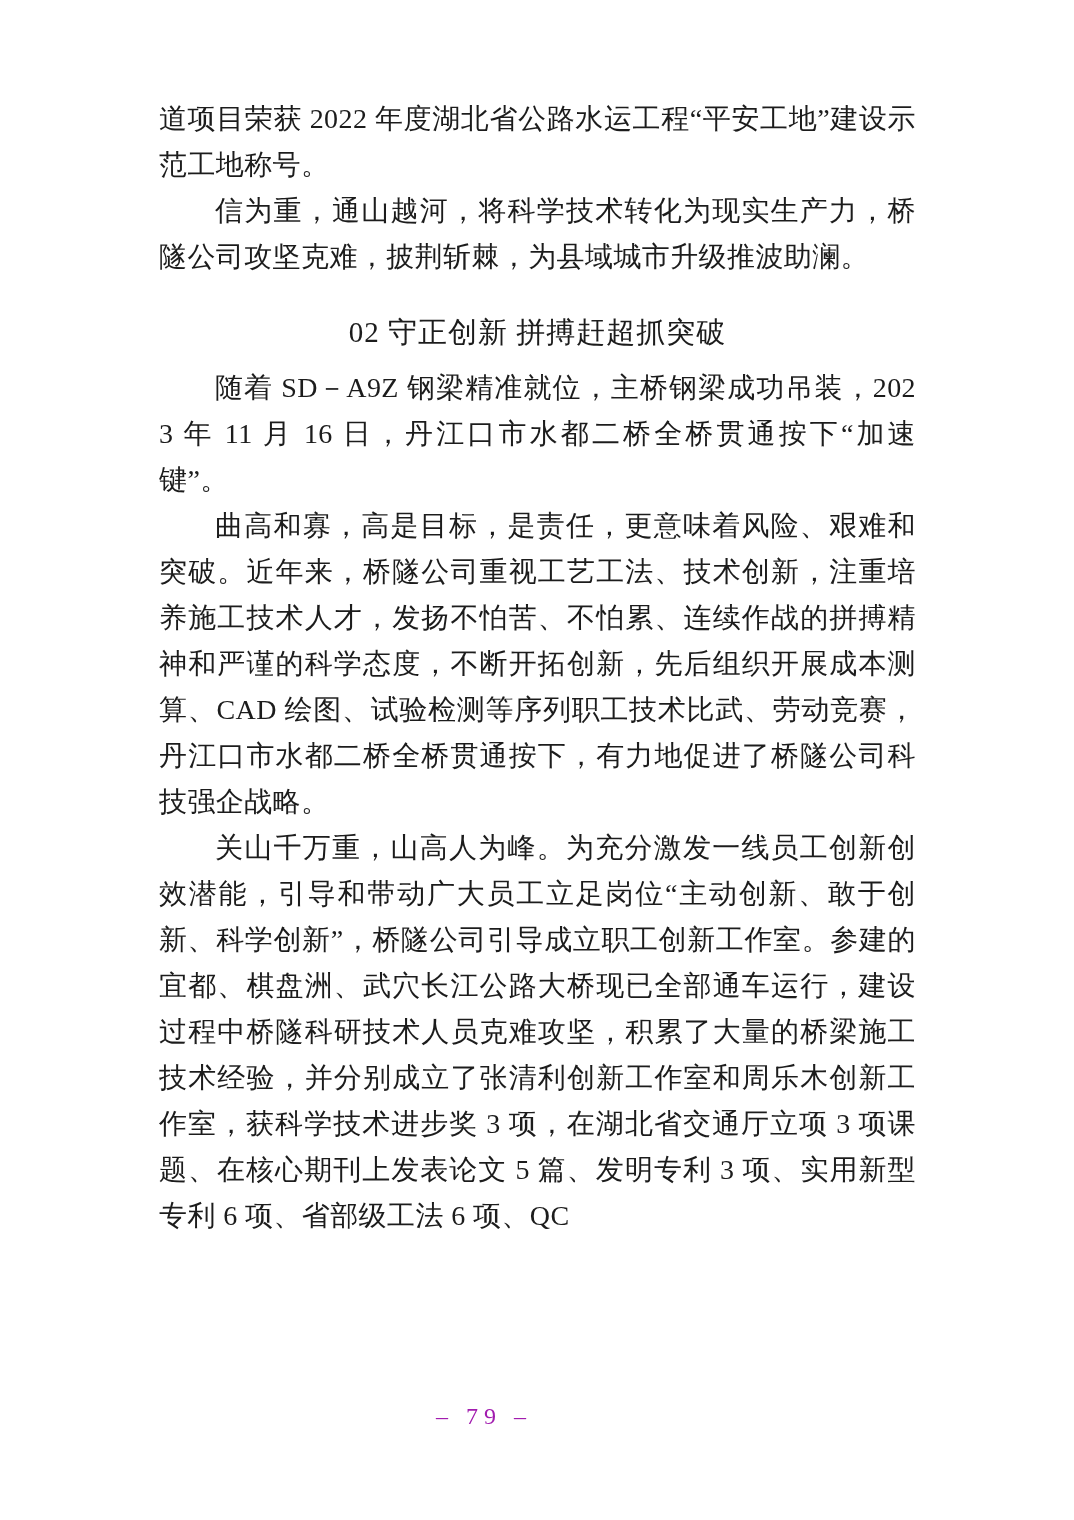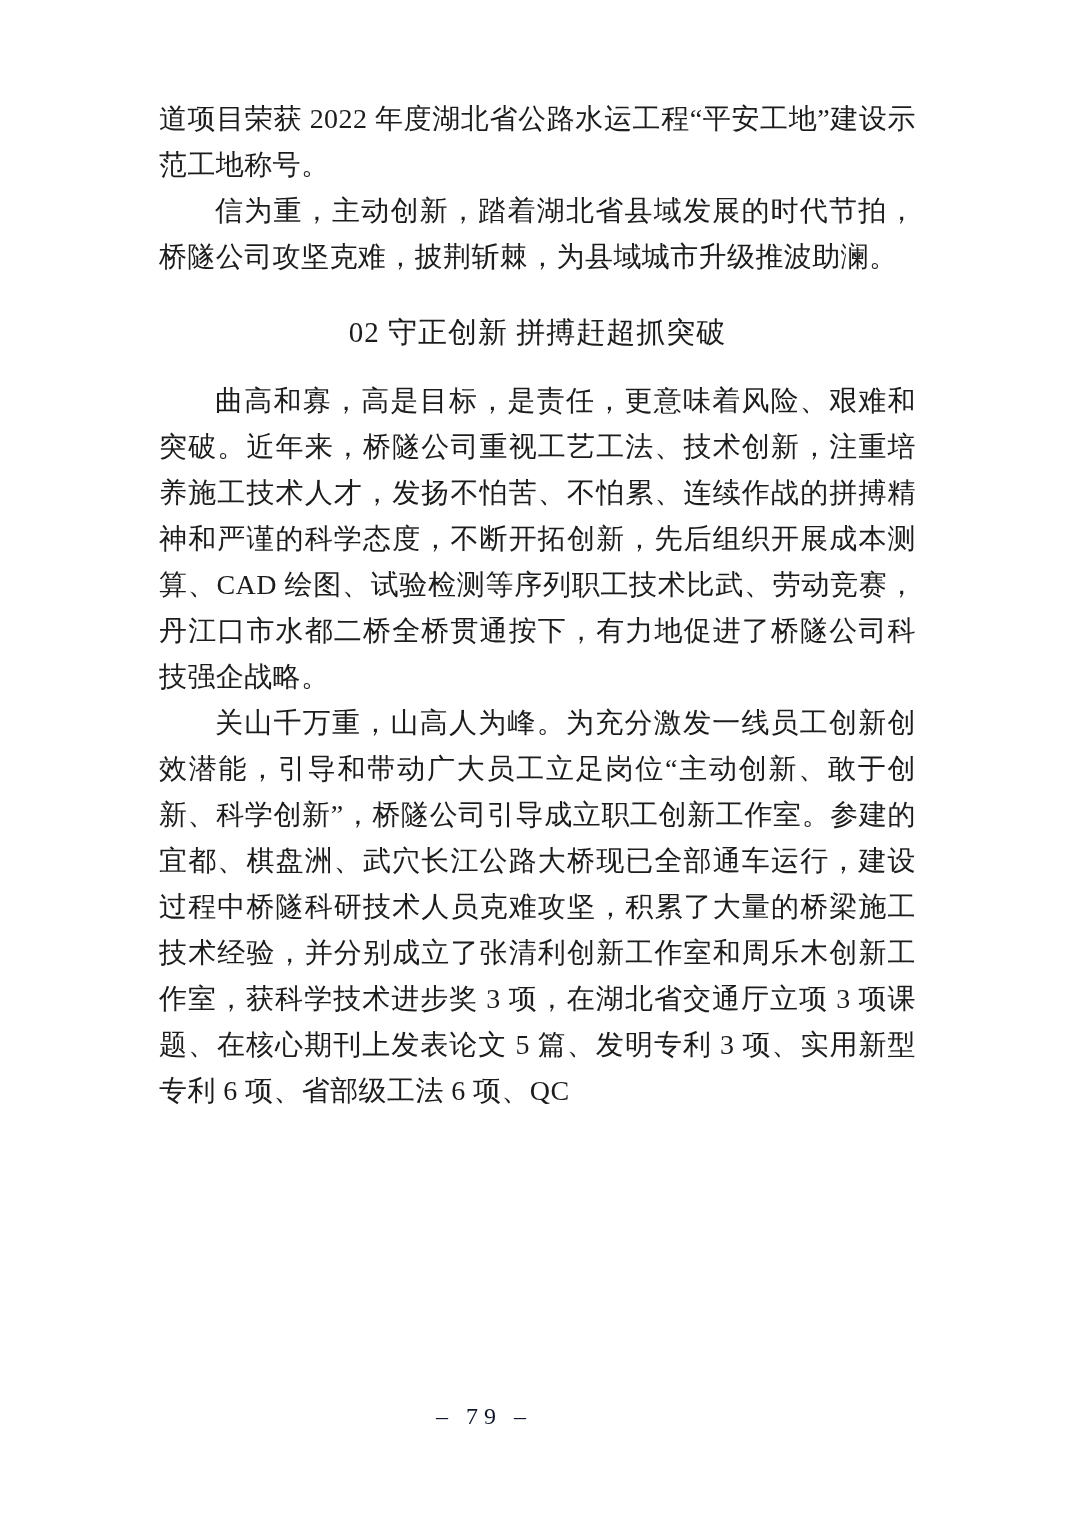--- a/index.html
+++ b/index.html
@@ -28,44 +28,45 @@
     line-height: 46px;
     text-align: justify;
     text-justify: inter-ideograph;
     letter-spacing: 0.4px;
     word-break: break-all;
   }
   .para.indent {
     text-indent: 2em;
   }
   .heading {
-    margin: 28px 0 22px 0;
+    margin: 28px 0 9px 0;
     font-size: 29px;
     line-height: 48px;
     text-align: center;
     font-weight: normal;
     letter-spacing: 1px;
   }
   .footer {
     position: absolute;
     left: 0;
     right: 8px;
     top: 1400px;
     text-align: center;
     font-size: 24px;
     line-height: 32px;
     letter-spacing: 6px;
-    color: #0f172a;
+    color: #a21caf;
   }
 </style>
 </head>
 <body>
 
 <div class="page">
   <div class="content">
     <p class="para">道项目荣获 2022 年度湖北省公路水运工程“平安工地”建设示范工地称号。</p>
-    <p class="para indent">信为重，主动创新，踏着湖北省县域发展的时代节拍，桥隧公司攻坚克难，披荆斩棘，为县域城市升级推波助澜。</p>
+    <p class="para indent">信为重，通山越河，将科学技术转化为现实生产力，桥隧公司攻坚克难，披荆斩棘，为县域城市升级推波助澜。</p>
     <h2 class="heading">02 守正创新  拼搏赶超抓突破</h2>
+    <p class="para indent">随着 SD－A9Z 钢梁精准就位，主桥钢梁成功吊装，2023 年 11 月 16 日，丹江口市水都二桥全桥贯通按下“加速键”。</p>
     <p class="para indent">曲高和寡，高是目标，是责任，更意味着风险、艰难和突破。近年来，桥隧公司重视工艺工法、技术创新，注重培养施工技术人才，发扬不怕苦、不怕累、连续作战的拼搏精神和严谨的科学态度，不断开拓创新，先后组织开展成本测算、CAD 绘图、试验检测等序列职工技术比武、劳动竞赛，丹江口市水都二桥全桥贯通按下，有力地促进了桥隧公司科技强企战略。</p>
     <p class="para indent">关山千万重，山高人为峰。为充分激发一线员工创新创效潜能，引导和带动广大员工立足岗位“主动创新、敢于创新、科学创新”，桥隧公司引导成立职工创新工作室。参建的宜都、棋盘洲、武穴长江公路大桥现已全部通车运行，建设过程中桥隧科研技术人员克难攻坚，积累了大量的桥梁施工技术经验，并分别成立了张清利创新工作室和周乐木创新工作室，获科学技术进步奖 3 项，在湖北省交通厅立项 3 项课题、在核心期刊上发表论文 5 篇、发明专利 3 项、实用新型专利 6 项、省部级工法 6 项、QC</p>
   </div>
   <div class="footer">– 79 –</div>
 </div>
 
 </body></html>

